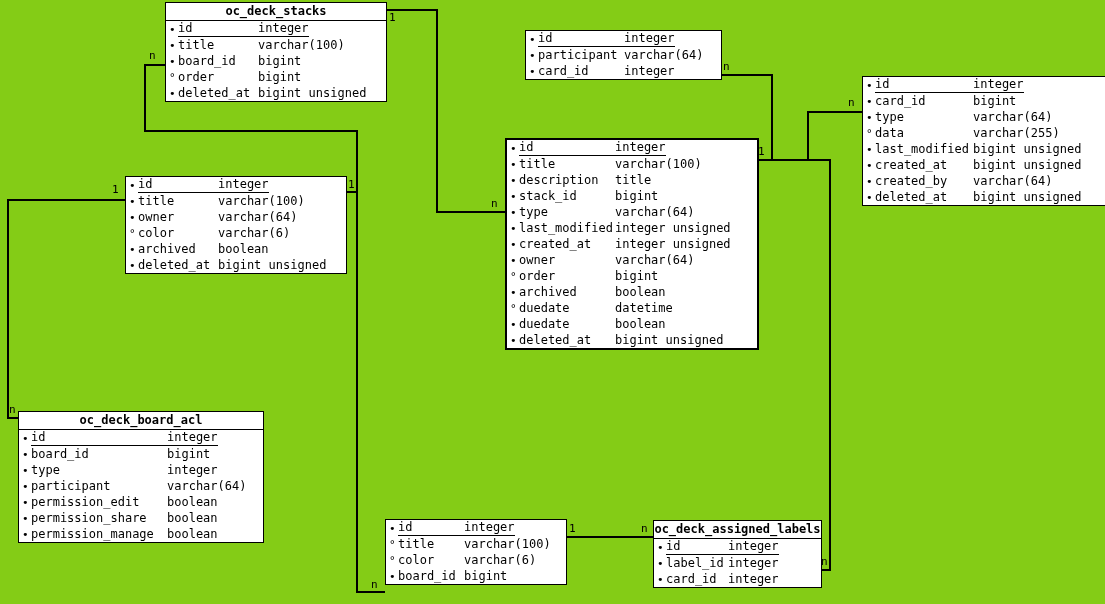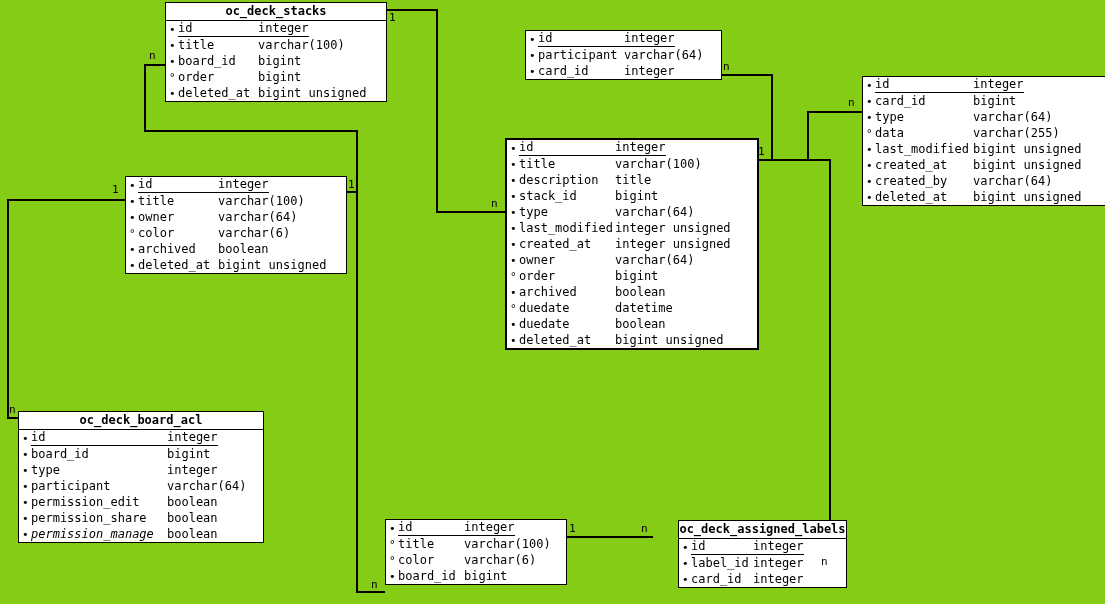--- a/index.html
+++ b/index.html
@@ -333,21 +333,21 @@
         <div class="row">
           <span class="bullet">•</span>
           <span class="fwrap">
             <span class="fname" style="width: 136px;">permission_share</span>
             <span class="ftype">boolean</span>
           </span>
         </div>
         <div class="row">
           <span class="bullet">•</span>
           <span class="fwrap">
-            <span class="fname" style="width: 136px; font-style: italic;">permission_manage</span>
+            <span class="fname" style="width: 136px;">permission_manage</span>
             <span class="ftype">boolean</span>
           </span>
         </div>
       </div>
       <div class="table" style="left: 385px; top: 519px; width: 180px;">
         <div class="row">
           <span class="bullet">•</span>
           <span class="fwrap pk">
             <span class="fname" style="width: 66px;">id</span>
             <span class="ftype">integer</span>
@@ -368,21 +368,21 @@
           </span>
         </div>
         <div class="row">
           <span class="bullet">•</span>
           <span class="fwrap">
             <span class="fname" style="width: 66px;">board_id</span>
             <span class="ftype">bigint</span>
           </span>
         </div>
       </div>
-      <div class="table" style="left: 653px; top: 520px; width: 167px; margin-left: 25px;">
+      <div class="table" style="left: 653px; top: 520px; width: 167px;">
         <div class="thead">oc_deck_assigned_labels</div>
         <div class="row">
           <span class="bullet">•</span>
           <span class="fwrap pk">
             <span class="fname" style="width: 62px;">id</span>
             <span class="ftype">integer</span>
           </span>
         </div>
         <div class="row">
           <span class="bullet">•</span>

